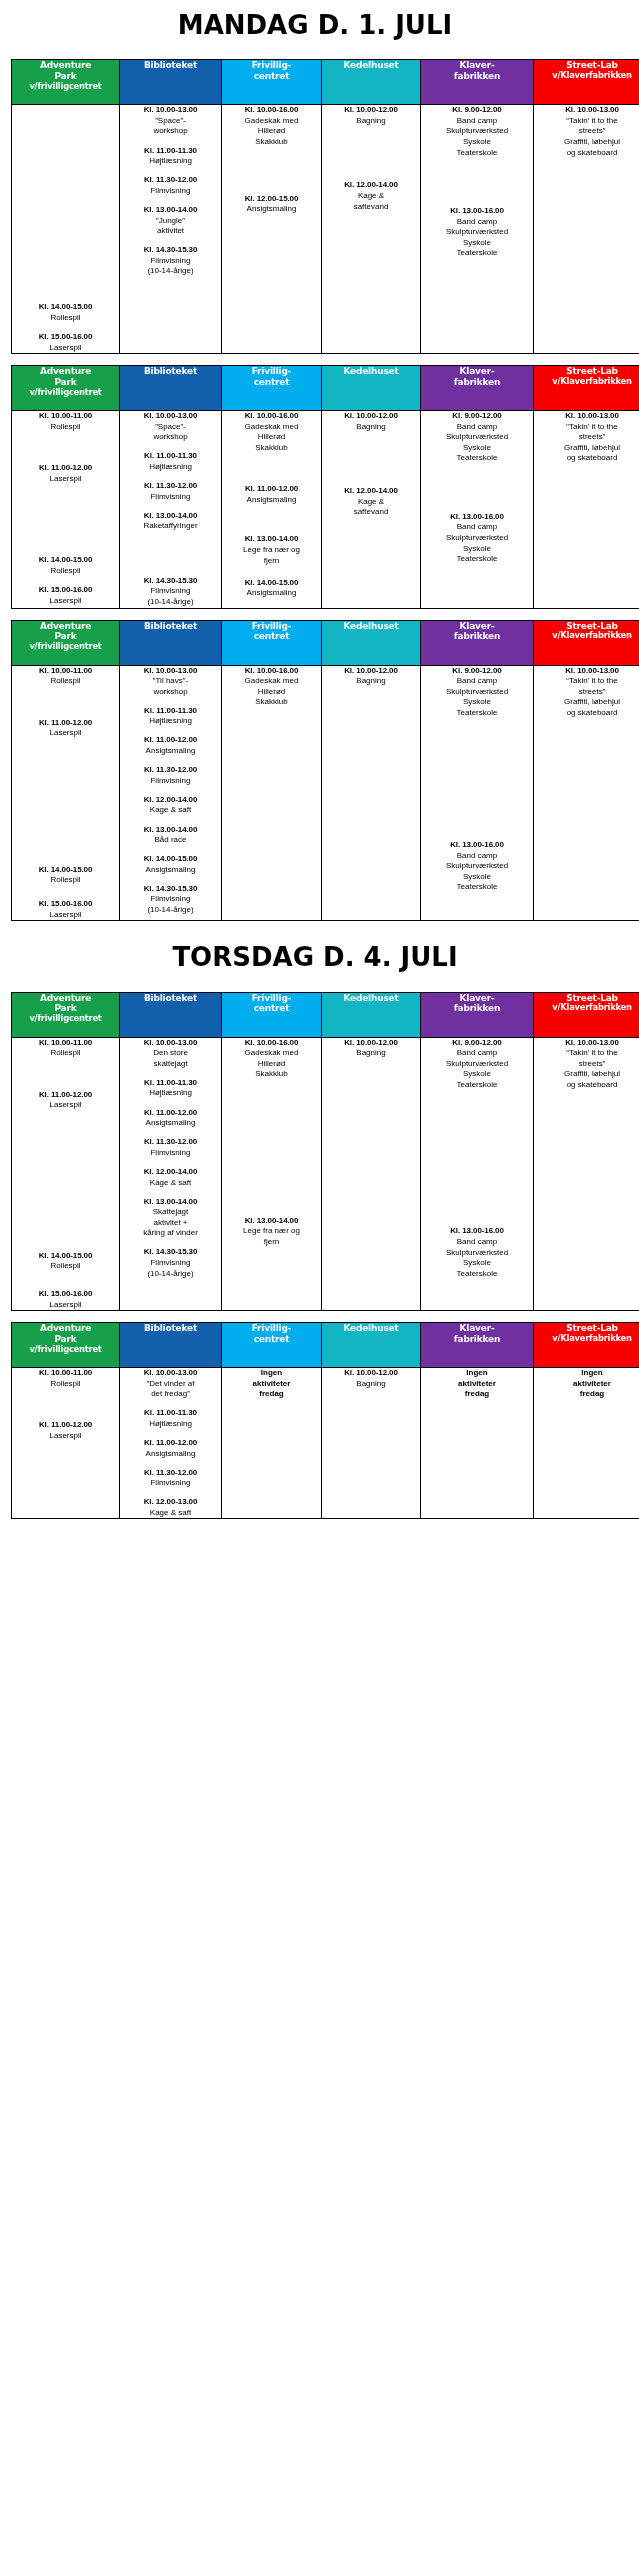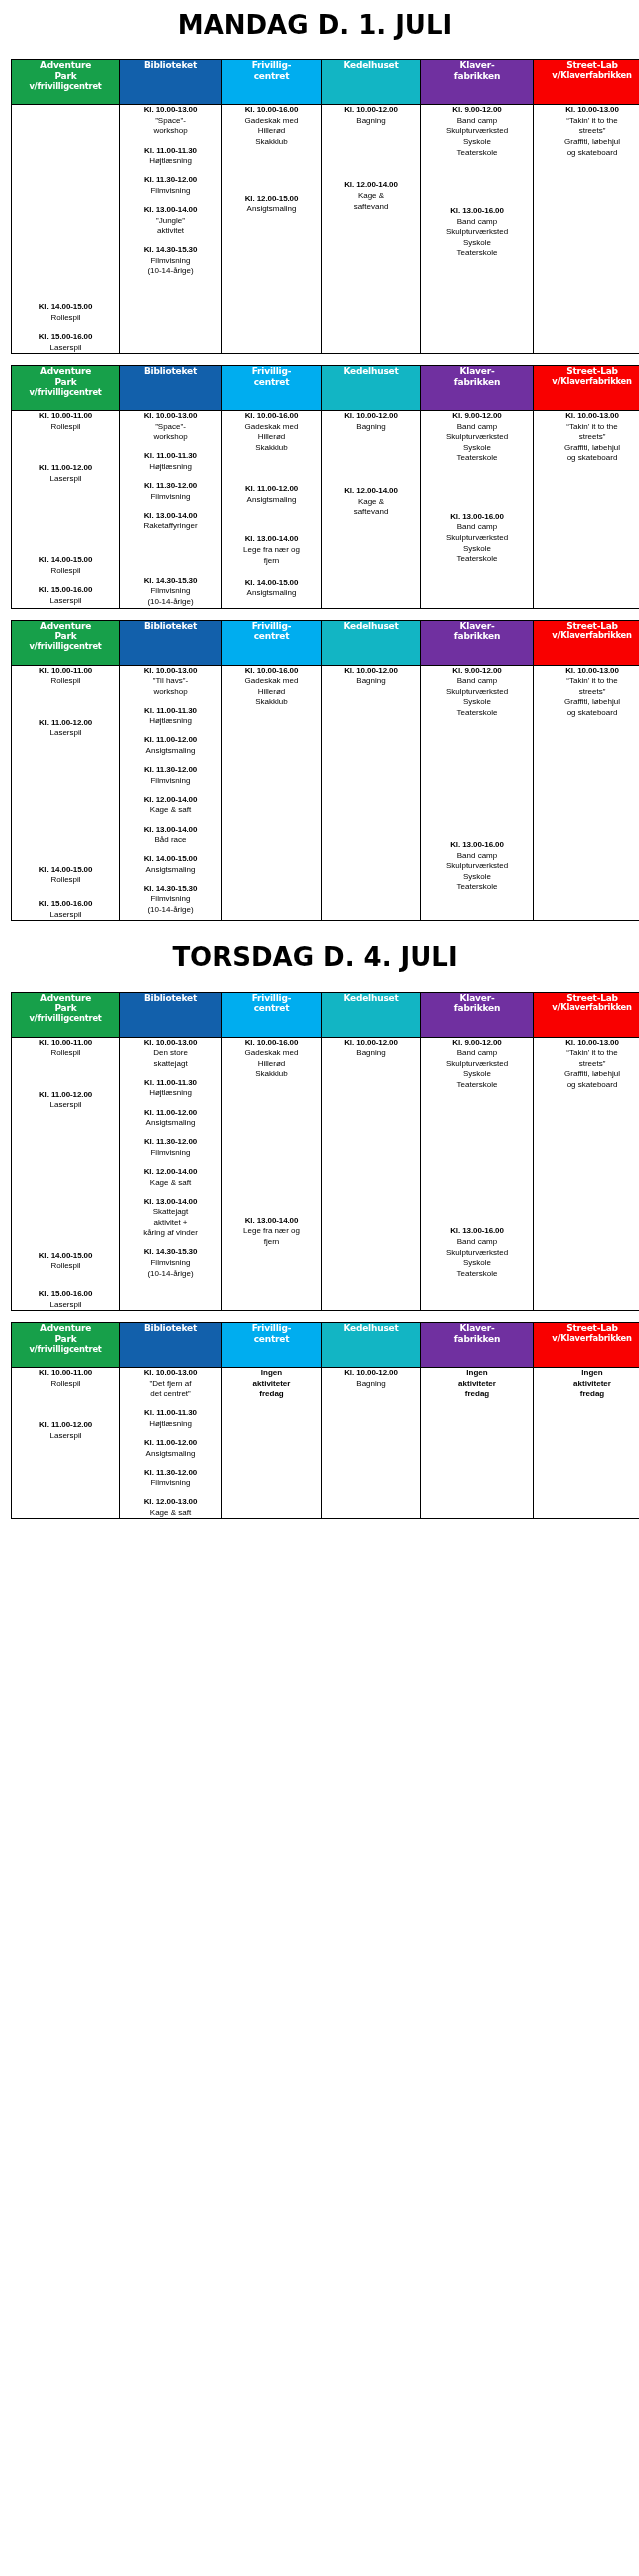--- a/index.html
+++ b/index.html
@@ -691,22 +691,22 @@
                 <span class="d">Rollespil</span>
               </div>
               <div class="evt" style="margin-top: 31px;">
                 <span class="t">Kl. 11.00-12.00</span>
                 <span class="d">Laserspil</span>
               </div>
             </td>
             <td class="cell">
               <div class="evt">
                 <span class="t">Kl. 10.00-13.00</span>
-                <span class="d">”Det fjern af</span>
-                <span class="d">det centret”</span>
+                <span class="d">”Det vinder af</span>
+                <span class="d">det fredag”</span>
               </div>
               <div class="evt">
                 <span class="t">Kl. 11.00-11.30</span>
                 <span class="d">Højtlæsning</span>
               </div>
               <div class="evt">
                 <span class="t">Kl. 11.00-12.00</span>
                 <span class="d">Ansigtsmaling</span>
               </div>
               <div class="evt">

